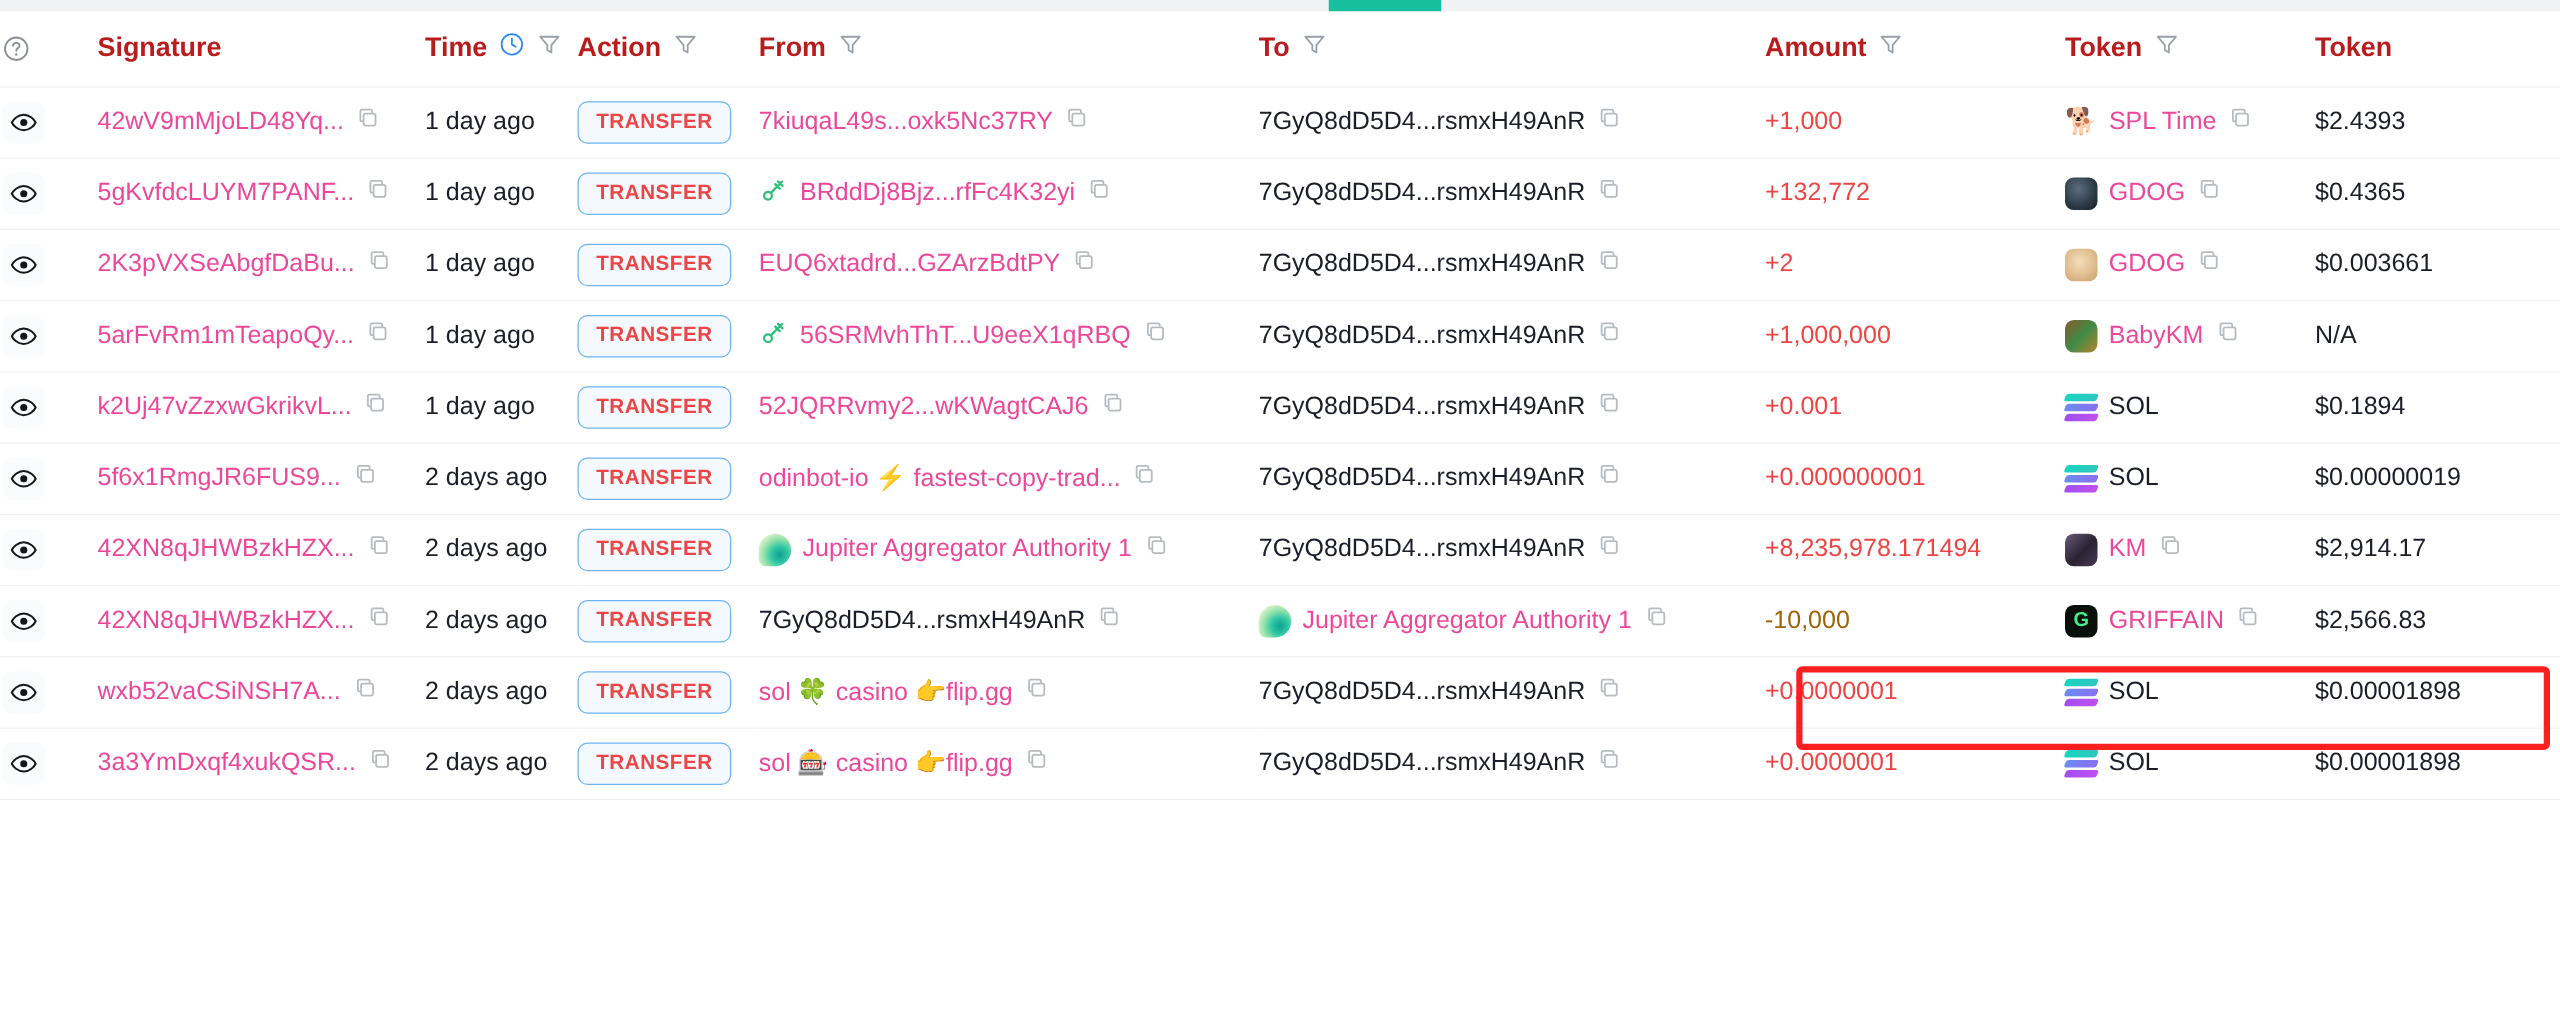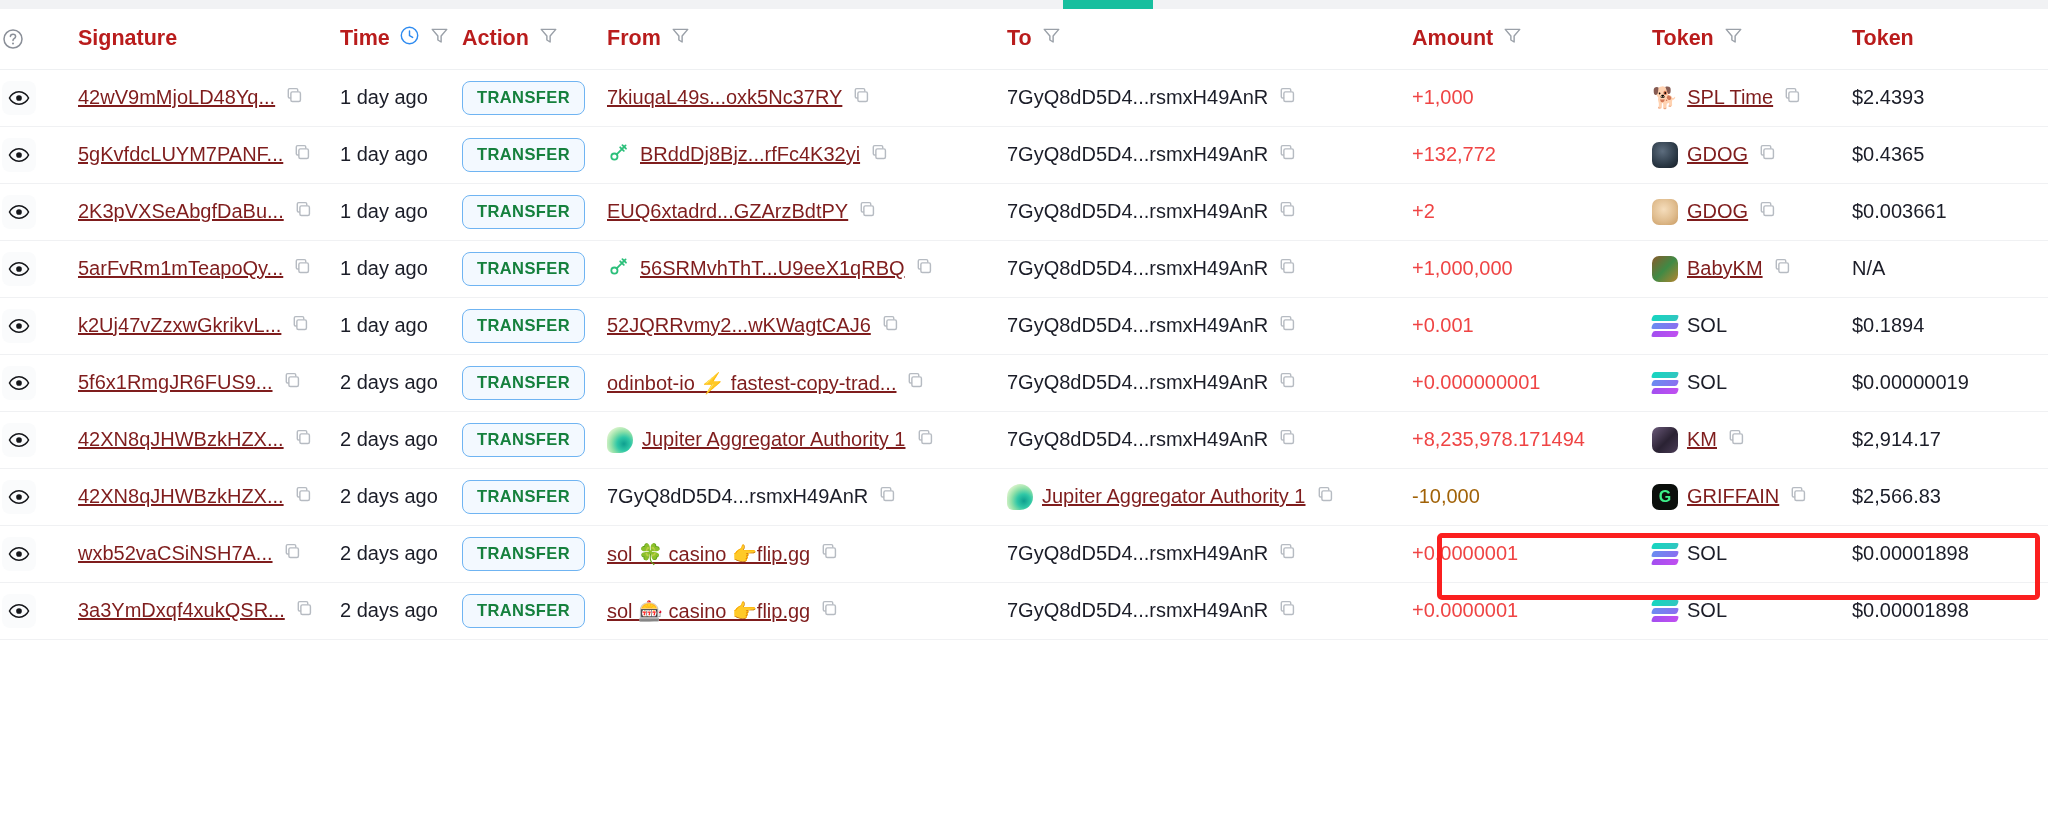--- a/index.html
+++ b/index.html
@@ -87,23 +87,22 @@
   
   .cell {
     display: flex;
     align-items: center;
     gap: 9px;
   }
 
   .pad-sig  { padding-left: 38px; }
 
   .link {
-    color: #7f1d1d;
+    color: #ec4899;
     cursor: pointer;
-    text-decoration: underline;
   }
 
   .mono-addr { color: #1b1d28; }
 
   
   .eye-btn {
     width: 34px; height: 34px;
     border-radius: 8px;
     background: #fafbfc;
     display: flex; align-items: center; justify-content: center;
@@ -126,21 +125,21 @@
   
   .pill {
     display: inline-flex;
     align-items: center;
     justify-content: center;
     height: 34px;
     padding: 0 14px;
     border: 1px solid #6fb4f2;
     border-radius: 8px;
     background: #f3f9ff;
-    color: #15803d;
+    color: #ef4444;
     font-size: 16.5px;
     font-weight: 600;
     letter-spacing: 0.4px;
   }
 
   .amt-pos { color: #ef4444; }
   .amt-neg { color: #a16207; }
 
   
   .tok-ic {

